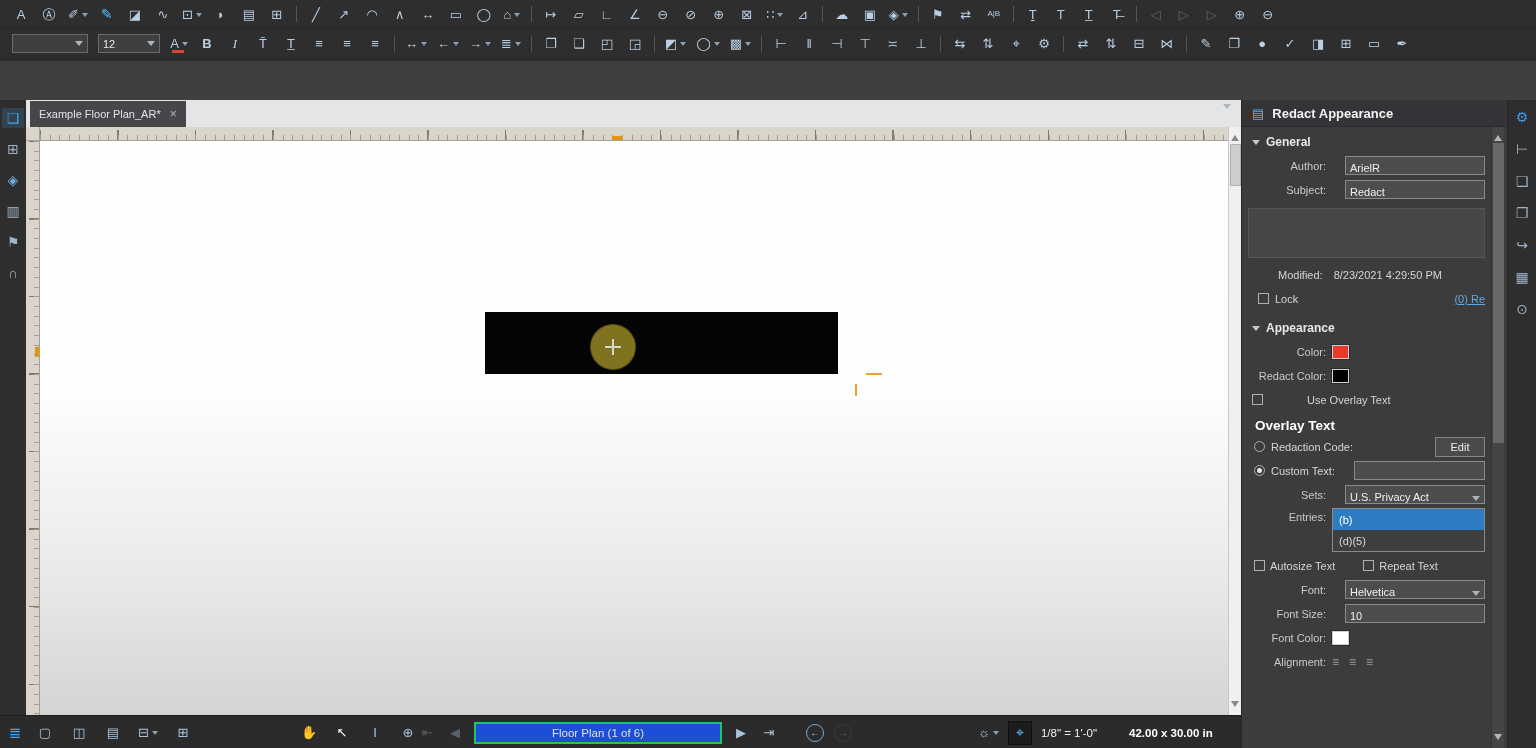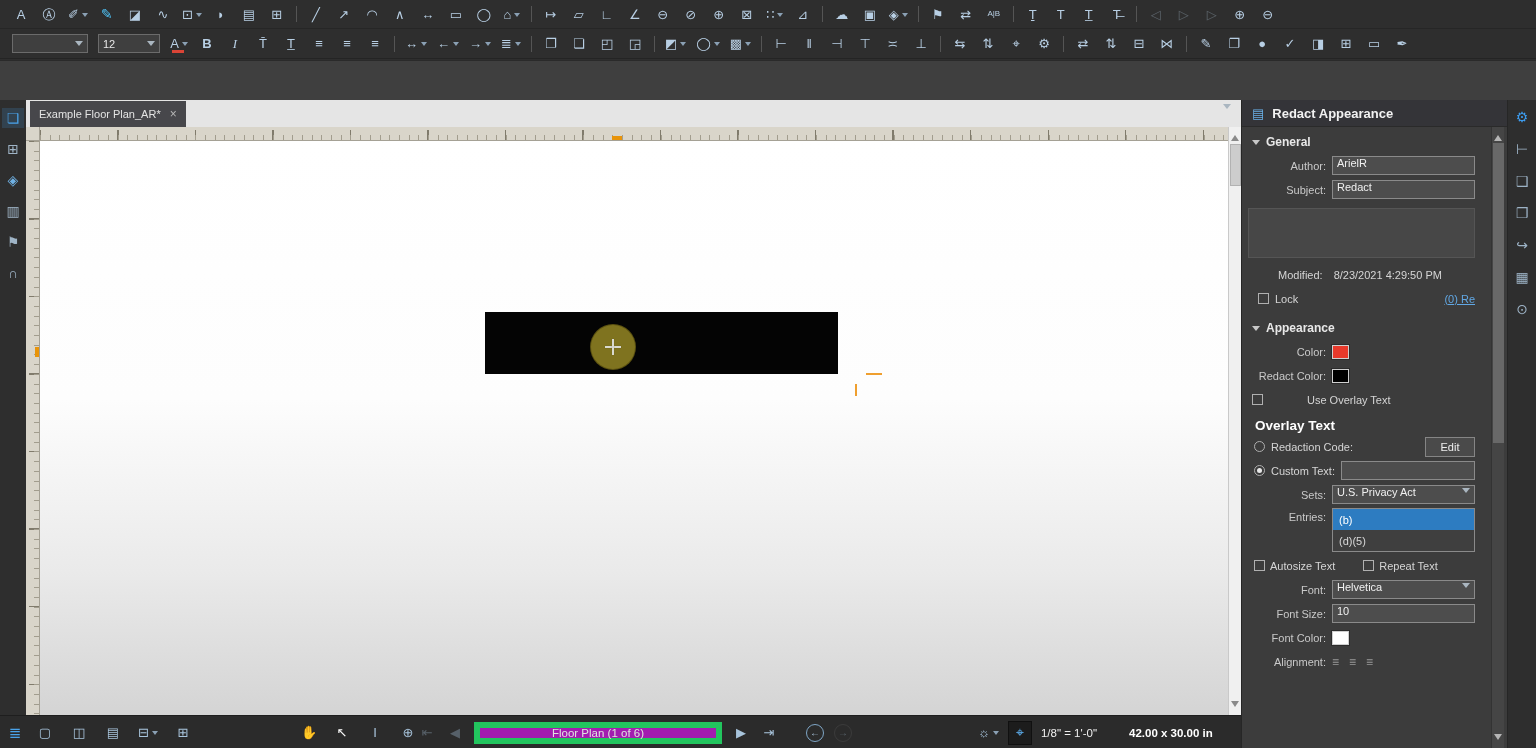--- a/index.html
+++ b/index.html
@@ -102,42 +102,42 @@
              border-top:1px solid #1e1e1e;}
   .sb-group{position:absolute;top:0;height:33px;display:flex;align-items:center;}
   .sb-icon{min-width:18px;height:22px;display:flex;align-items:center;justify-content:center;
            color:#a8c4dc;font-size:13px;position:relative;}
   .sb-icon.disabled{opacity:.35;}
   .sb-icon.active{color:#ffffff;}
   .sb-icon.circle{width:18px;height:18px;min-width:18px;border:1px solid #7fa6c6;border-radius:50%;
                   font-size:10px;}
   .sb-icon.circle.disabled{border-color:#5a5a5a;}
   .sb-menu{color:#4aa3ea;font-size:15px;}
-  .page-box{width:248px;height:22px;background:#a21caf;border:6px solid #22c55e;display:flex;
+  .page-box{width:248px;height:22px;background:#1d4ed8;border:2px solid #22c55e;display:flex;
             align-items:center;justify-content:center;color:#e0e0e0;font-size:11.5px;}
   .crosshair-btn{width:24px;height:24px;background:#1c1c1c;border:1px solid #101010;color:#5fb3f5;
             display:flex;align-items:center;justify-content:center;font-size:14px;}
   .sb-text{color:#f0f0f0;font-size:11.5px;white-space:nowrap;}
   .sb-text.strong{font-weight:700;color:#ffffff;}
 
   
   .panel{position:absolute;top:100px;left:1241px;width:266px;height:648px;background:#3c3c3c;
          border-left:1px solid #262626;overflow:hidden;}
   .panel-title{height:27px;display:flex;align-items:center;gap:8px;padding-left:10px;
                background:#343438;border-bottom:1px solid #2a2a2a;}
   .panel-title .pt-icon{color:#6ab0e8;font-size:13px;}
   .panel-title .pt-text{color:#f2f2f2;font-size:13px;font-weight:700;}
-  .p-content{padding:2px 12px 0 0;}
+  .p-content{padding:2px 2px 0 0;}
   .p-section-header{display:flex;align-items:center;gap:6px;padding:6px 0 3px 10px;}
   .p-section-title{color:#e8e8e8;font-size:12px;font-weight:700;}
   .chev{width:0;height:0;border:4px solid transparent;border-top:5px solid #c8c8c8;transform:translateY(2px);}
   .p-row{display:flex;align-items:center;margin:3px 20px 3px 4px;gap:6px;min-height:21px;}
   .p-label{width:80px;text-align:right;color:#c9c9c9;font-size:11px;flex:none;}
   .pinput{flex:1;height:19px;background:#4d4d4d;border:1px solid #8a8a8a;color:#f0f0f0;
-          font-size:11px;padding:0 4px;display:flex;align-items:flex-start;overflow:hidden;white-space:nowrap;}
+          font-size:11px;padding:0 4px;display:flex;align-items:flex-end;overflow:hidden;white-space:nowrap;margin-left:13px;}
   .pselect{justify-content:space-between;}
   .comment-box{height:50px;margin:8px 20px 6px 6px;background:#474747;border:1px solid #555555;}
   .modified-row{margin-left:36px;}
   .modified-row .ml{color:#d5d5d5;font-size:11px;margin-right:5px;}
   .modified-row .mv{color:#d5d5d5;font-size:11px;}
   .checkbox{width:11px;height:11px;border:1px solid #b0b0b0;background:#3c3c3c;flex:none;}
   .radio{width:11px;height:11px;border:1px solid #b0b0b0;border-radius:50%;background:#3c3c3c;
          flex:none;position:relative;}
   .radio.on::after{content:"";position:absolute;left:2px;top:2px;width:5px;height:5px;
          border-radius:50%;background:#e8e8e8;}

